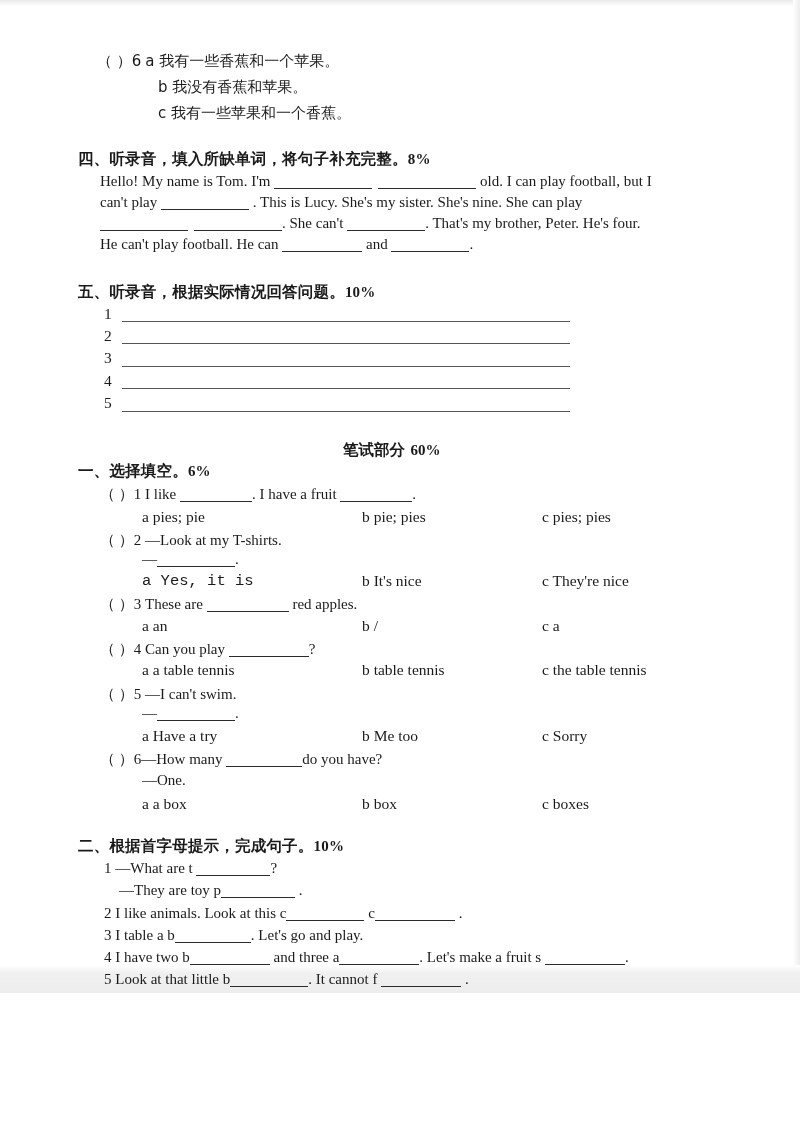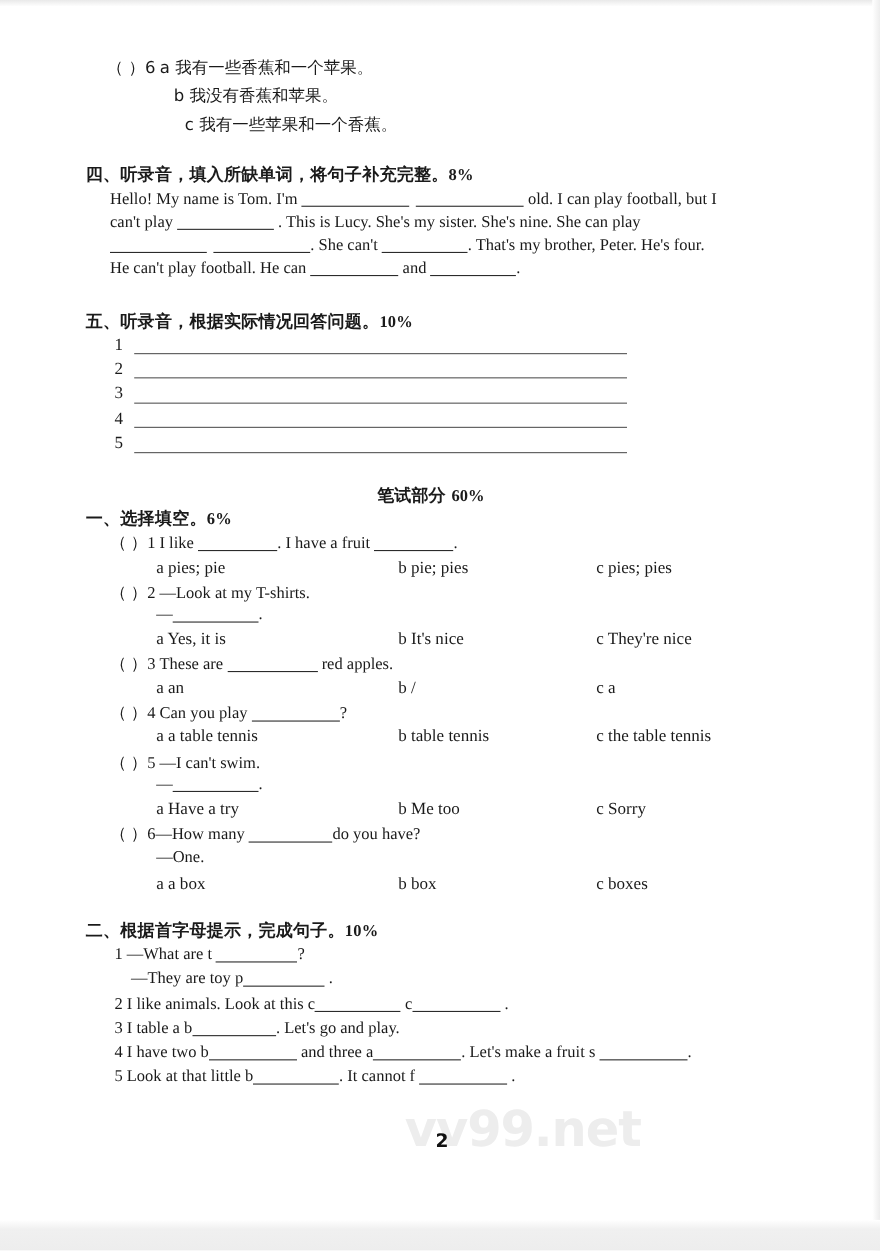--- a/index.html
+++ b/index.html
@@ -7,21 +7,21 @@
     padding: 0;
     background: #ffffff;
   }
   body {
     font-family: "Liberation Serif", "DejaVu Serif", serif;
     color: #1a1a1a;
   }
   #page {
     position: relative;
     width: 800px;
-    height: 1137px;
+    height: 993px;
     background: #ffffff;
     overflow: hidden;
     box-sizing: border-box;
   }
   
   .scan-edge-top {
     position: absolute;
     top: 0; left: 0;
     width: 800px; height: 6px;
     background: linear-gradient(to bottom, #e9e9e9, #ffffff);
@@ -129,21 +129,21 @@
   <div class="scan-edge-bottom"></div>
 
   <div class="abs cn" style="left:97px; top:52px;">
     <span>（    ）6</span><span style="display:inline-block;width:4px;"></span><span>a</span>
     <span>我有一些香蕉和一个苹果。</span>
   </div>
   <div class="abs cn" style="left:158px; top:78px;">
     <span>b</span>
     <span>我没有香蕉和苹果。</span>
   </div>
-  <div class="abs cn" style="left:168px; top:104px;">
+  <div class="abs cn" style="left:158px; top:104px;">
     <span>c</span>
     <span>我有一些苹果和一个香蕉。</span>
   </div>
 
   <div class="abs sec-heading" style="left:78px; top:149px;text-align:right;">
     <span>四、听录音，填入所缺单词，将句子补充完整。</span><span class="pct">8%</span>
   </div>
 
   <div class="abs txt" style="left:100px; top:171px;">
     <span>Hello! My name is Tom. I'm</span>
@@ -206,21 +206,21 @@
   <div class="opt" style="left:362px; top:508px;">b  pie; pies</div>
   <div class="opt" style="left:542px; top:508px;">c  pies; pies</div>
 
   <div class="abs txt" style="left:100px; top:530px;">
     <span>（    ）2</span>
     <span>—Look at my T-shirts.</span>
   </div>
   <div class="abs txt" style="left:142px; top:549px;">
     <span>—</span><span class="blank" style="width:78px;"></span><span>.</span>
   </div>
-  <div class="opt" style="left:142px; top:572px;">a Yes, it is</div>
+  <div class="opt" style="left:142px; top:572px;font-family:Liberation Mono, monospace;">a Yes, it is</div>
   <div class="opt" style="left:362px; top:572px;">b  It's nice</div>
   <div class="opt" style="left:542px; top:572px;">c  They're nice</div>
 
   <div class="abs txt" style="left:100px; top:594px;">
     <span>（    ）3</span>
     <span>These are</span>
     <span class="blank" style="width:82px;"></span>
     <span>red apples.</span>
   </div>
   <div class="opt" style="left:142px; top:617px;">a an</div>

